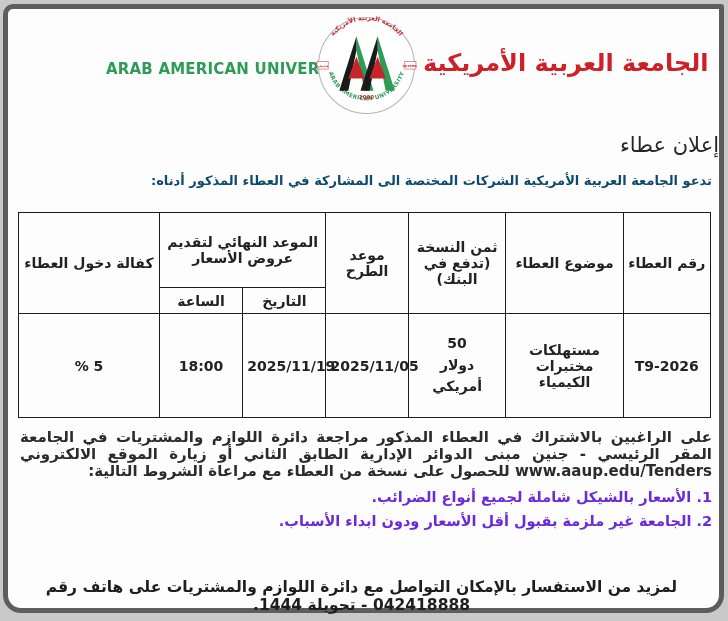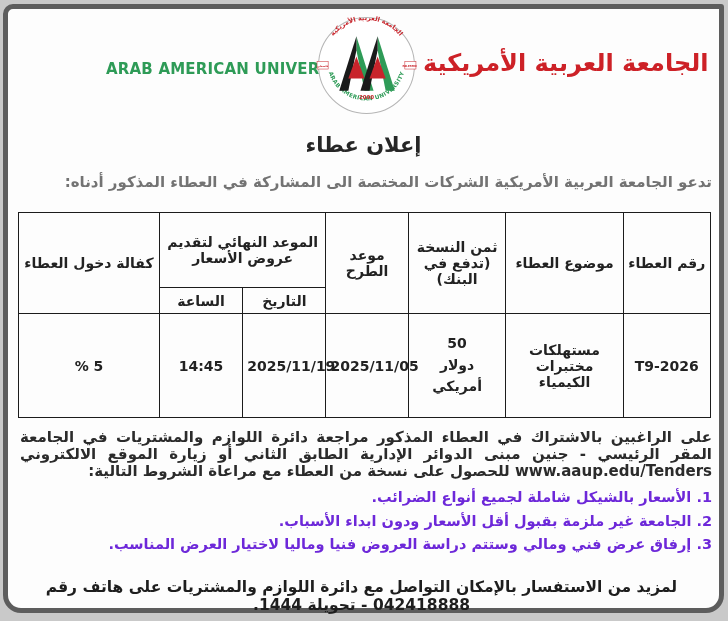--- a/index.html
+++ b/index.html
@@ -29,27 +29,27 @@
     color:#cd2127; font-weight:bold; font-size:24px;
     white-space:nowrap;
   }
   .lt-red  { font-size:6.4px; font-weight:bold; fill:#c8242b; }
   .lt-green{ font-size:5.6px; font-weight:bold; fill:#2e9b57; letter-spacing:.3px; }
   .lt-year { font-size:5.4px; font-weight:bold; fill:#c8242b; }
   .lt-tiny { font-size:2.6px; font-weight:bold; fill:#c8242b; }
 
   .doc-title {
     position:absolute; top:124px; left:0; right:0;
-    text-align:center; direction:rtl;
-    font-size:21px; font-weight:bold; color:#262626;
+    text-align:right; direction:rtl;
+    font-size:21px; font-weight:normal; color:#262626;
   }
   .intro {
     position:absolute; top:164px; right:7px; left:10px;
     direction:rtl; text-align:right;
-    font-size:15px; font-weight:bold; color:#737373;
+    font-size:13px; font-weight:bold; color:#0c4a6e;
   }
   
   table.tender {
     position:absolute; top:203px; left:10px;
     border-collapse:collapse; table-layout:fixed;
     direction:rtl; width:693px;
     color:#222;
   }
   table.tender th, table.tender td {
     border:1.6px solid #1c1c1c;
@@ -141,30 +141,29 @@
       </tr>
       <tr class="data-row">
         <td class="ltr">T9-2026</td>
         <td>مستهلكات مختبرات الكيمياء</td>
         <td>
           <span class="cell-line ltr">50</span>
           <span class="cell-line">دولار أمريكي</span>
         </td>
         <td class="ltr">2025/11/05</td>
         <td class="ltr">2025/11/19</td>
-        <td class="ltr">14:45</td>
+        <td class="ltr">18:00</td>
         <td class="ltr">% 5</td>
       </tr>
     </tbody>
   </table>
 
   <div class="para">
     <span>على الراغبين بالاشتراك في العطاء المذكور مراجعة دائرة اللوازم والمشتريات في الجامعة المقر الرئيسي - جنين مبنى الدوائر الإدارية الطابق الثاني أو زيارة الموقع الالكتروني </span><span class="ltr">www.aaup.edu/Tenders</span><span> للحصول على نسخة من العطاء مع مراعاة الشروط التالية:</span>
   </div>
 
   <div class="conds">
     <div>1. الأسعار بالشيكل شاملة لجميع أنواع الضرائب.</div>
     <div>2. الجامعة غير ملزمة بقبول أقل الأسعار ودون ابداء الأسباب.</div>
-    <div>3. إرفاق عرض فني ومالي وستتم دراسة العروض فنيا وماليا لاختيار العرض المناسب.</div>
   </div>
 
   <div class="footer-note">لمزيد من الاستفسار بالإمكان التواصل مع دائرة اللوازم والمشتريات على هاتف رقم 042418888 - تحويلة 1444.</div>
 </div>
 
 </body></html>

